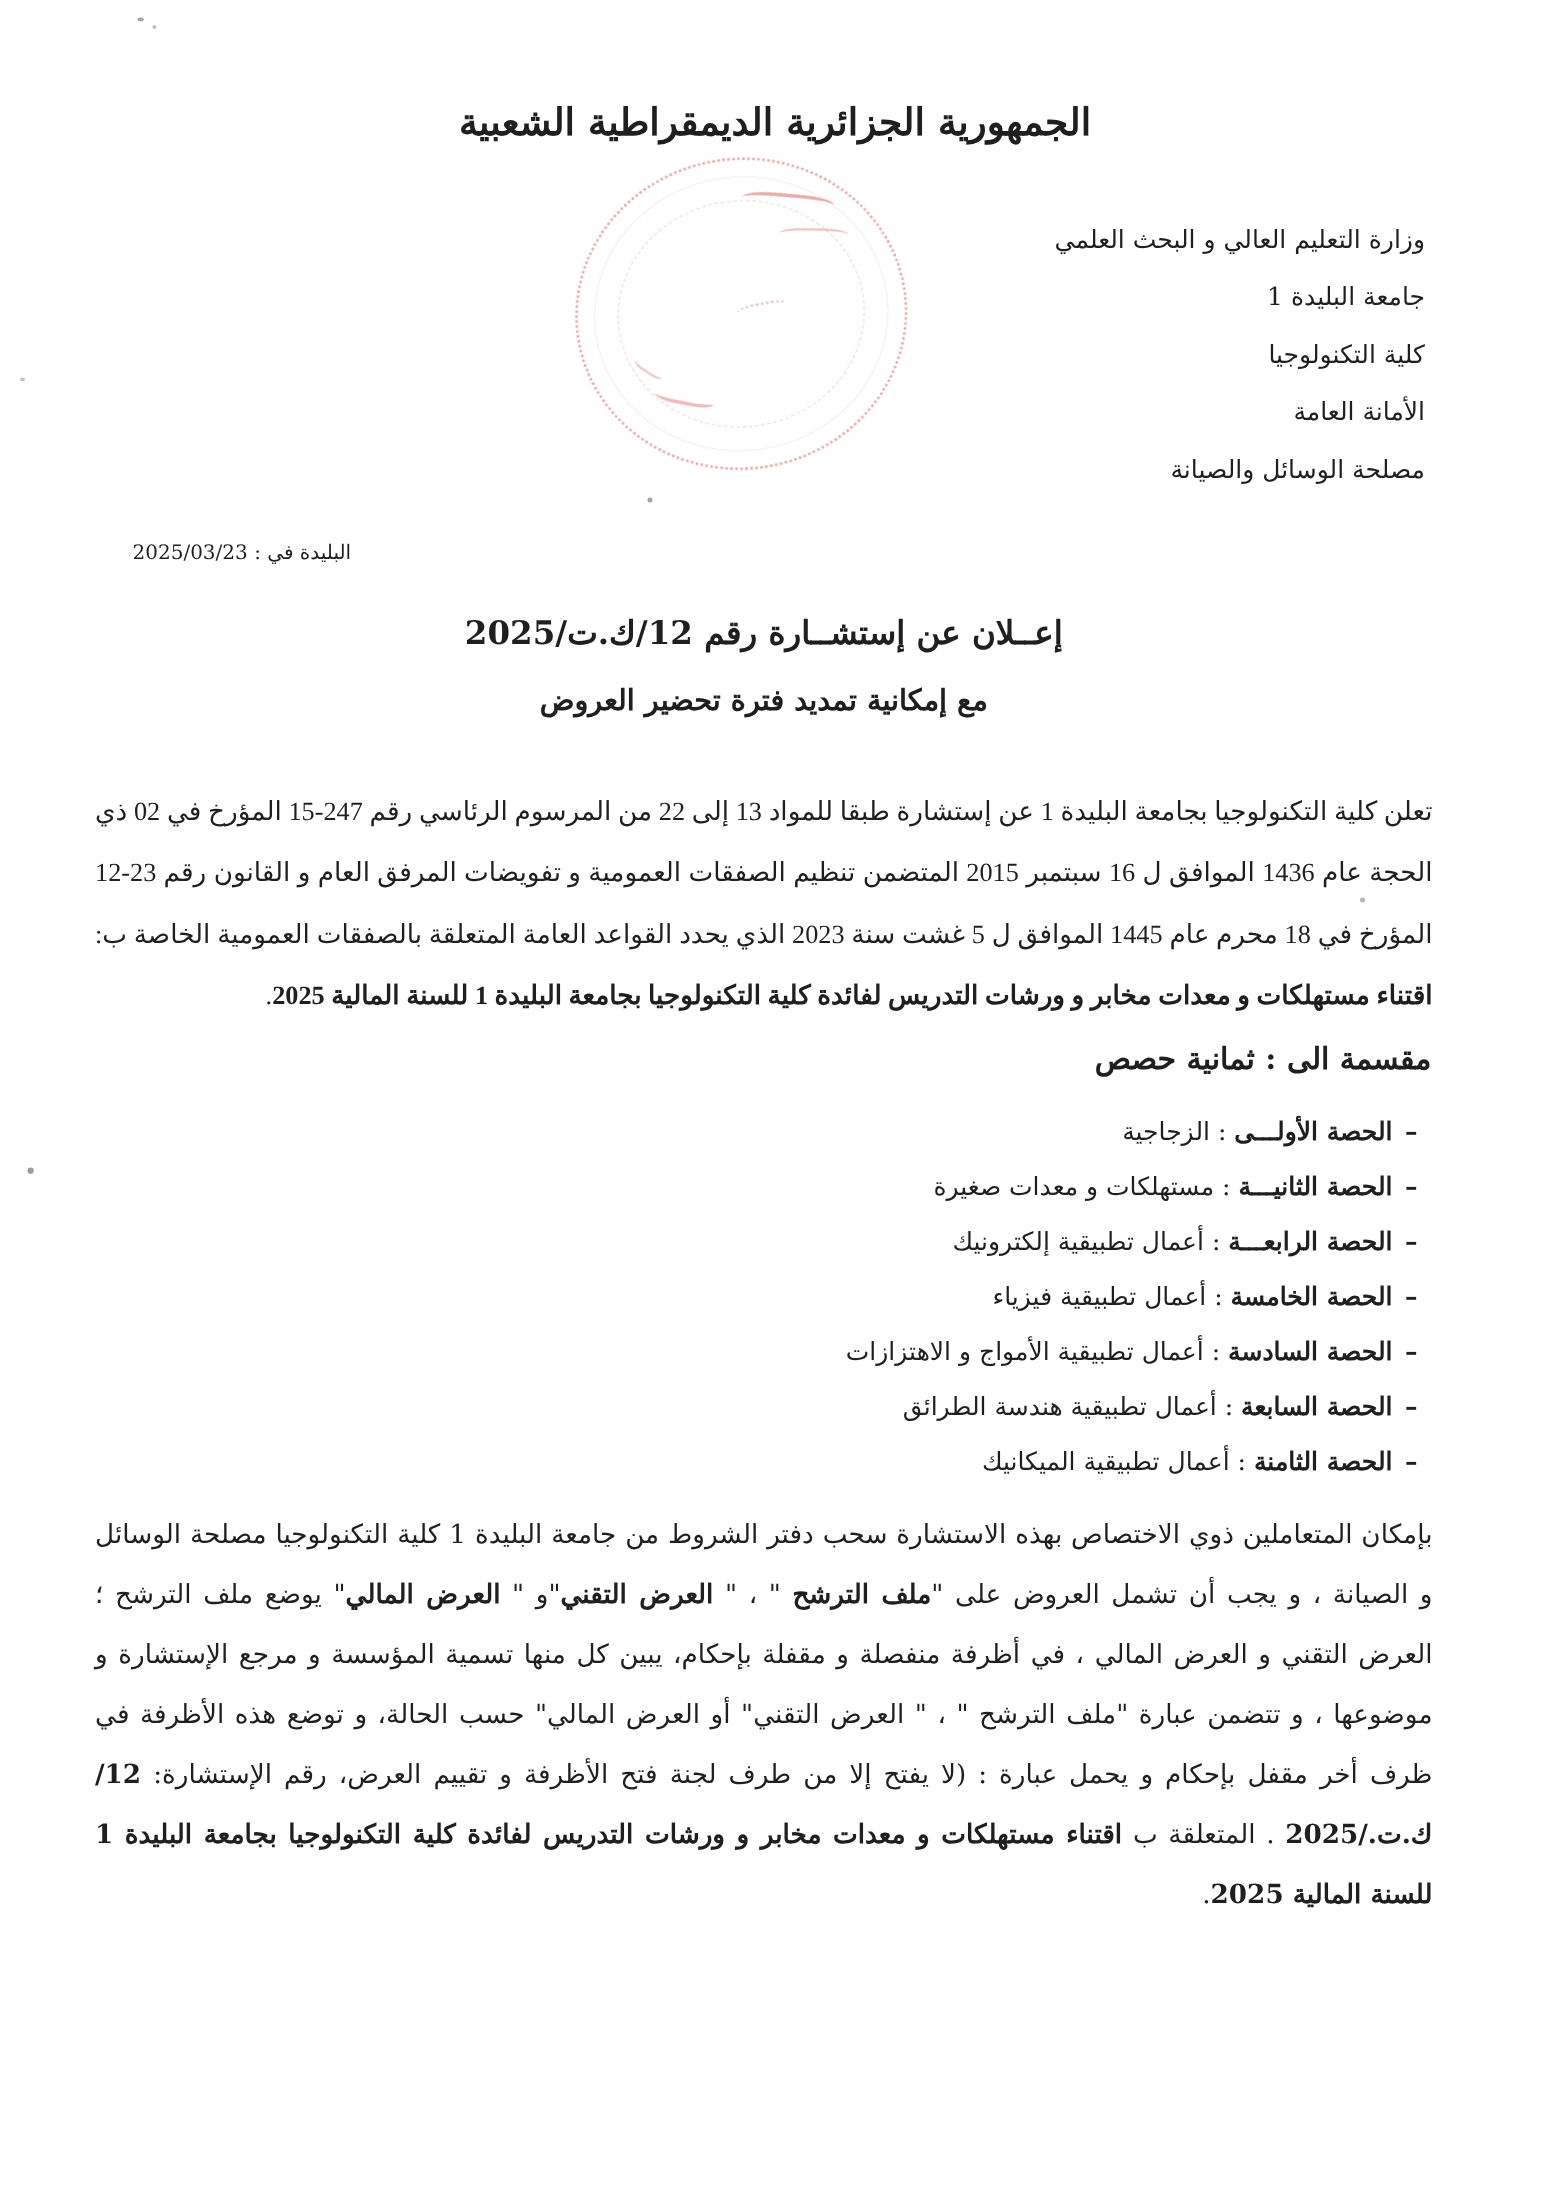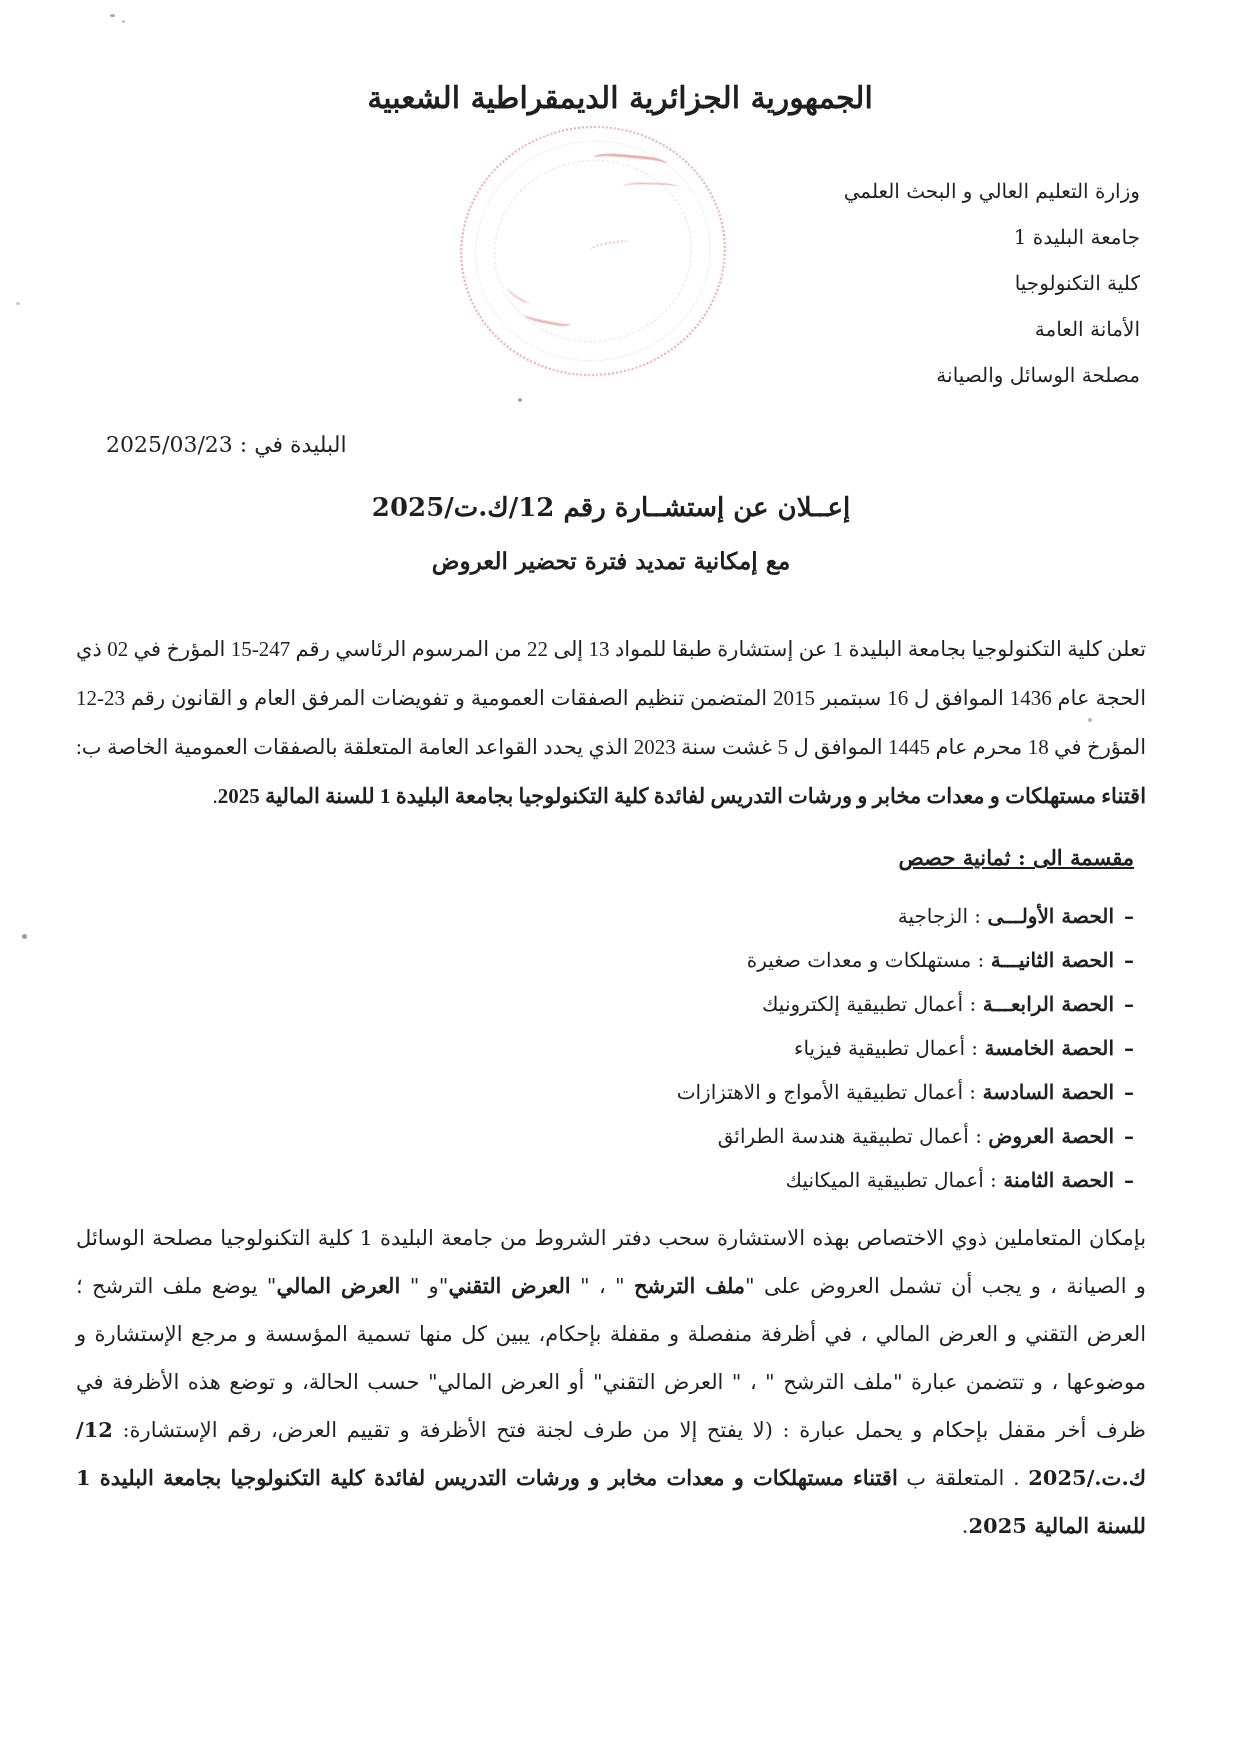--- a/index.html
+++ b/index.html
@@ -28,21 +28,21 @@
     right:100px;
     text-align:right;
     font-size:20px;
     line-height:46px;
   }
   .letterhead .ref-line{margin-top:2px;}
   .dateline{
     position:absolute;
     top:432px;
     left:106px;
-    font-size:22px;
+    font-size:16px;
     direction:rtl;
     text-align:right;
   }
   
   .stamp{
     position:absolute;
     left:460px; top:126px;
     width:266px; height:250px;
     transform:rotate(-7deg);
     opacity:.8;
@@ -82,25 +82,24 @@
   .para{
     margin:0;
     font-size:21px;
     line-height:49px;
     text-align:justify;
     text-justify:inter-word;
   }
   .p1{margin-top:46px;font-family:Liberation Serif, serif;}
   .p2{margin-top:2px; line-height:48px;}
   .division{
-    margin:12px;
-    font-size:21px;
+    margin:1px;
+    font-size:24px;
     line-height:49px;
     font-weight:bold;
-    text-decoration:underline;
   }
   .lots{margin:12px; padding:0;}
   .lot{
     font-size:20px;
     line-height:44px;
     list-style:none;
   }
   .lot .lot-bullet{margin-left:10px; font-weight:bold;}
   .lot .lot-name{font-weight:bold;}
   b{font-weight:bold;}
@@ -157,20 +156,20 @@
     <p class="para p1"><span>تعلن كلية التكنولوجيا بجامعة البليدة 1 عن إستشارة طبقا للمواد 13 إلى 22 من المرسوم الرئاسي رقم 247-15 المؤرخ في 02 ذي الحجة عام 1436 الموافق ل 16 سبتمبر 2015 المتضمن تنظيم الصفقات العمومية و تفويضات المرفق العام و القانون رقم 23-12 المؤرخ في 18 محرم عام 1445 الموافق ل 5 غشت سنة 2023  الذي يحدد القواعد العامة المتعلقة بالصفقات العمومية الخاصة ب: </span><b>اقتناء مستهلكات و معدات مخابر و ورشات التدريس  لفائدة كلية التكنولوجيا بجامعة البليدة 1 للسنة المالية 2025</b><span>.</span></p>
 
     <p class="division">مقسمة الى : ثمانية حصص</p>
 
     <div class="lots">
       <div class="lot"><span class="lot-bullet">–</span><b class="lot-name">الحصة الأولـــى</b><span class="lot-desc"> : الزجاجية</span></div>
       <div class="lot"><span class="lot-bullet">–</span><b class="lot-name">الحصة الثانيـــة</b><span class="lot-desc"> : مستهلكات و معدات صغيرة</span></div>
       <div class="lot"><span class="lot-bullet">–</span><b class="lot-name">الحصة الرابعـــة</b><span class="lot-desc"> : أعمال تطبيقية إلكترونيك</span></div>
       <div class="lot"><span class="lot-bullet">–</span><b class="lot-name">الحصة الخامسة</b><span class="lot-desc"> : أعمال تطبيقية فيزياء</span></div>
       <div class="lot"><span class="lot-bullet">–</span><b class="lot-name">الحصة السادسة</b><span class="lot-desc"> : أعمال تطبيقية الأمواج و الاهتزازات</span></div>
-      <div class="lot"><span class="lot-bullet">–</span><b class="lot-name">الحصة العروض</b><span class="lot-desc"> : أعمال تطبيقية  هندسة الطرائق</span></div>
+      <div class="lot"><span class="lot-bullet">–</span><b class="lot-name">الحصة السابعة</b><span class="lot-desc"> : أعمال تطبيقية  هندسة الطرائق</span></div>
       <div class="lot"><span class="lot-bullet">–</span><b class="lot-name">الحصة الثامنة</b><span class="lot-desc"> : أعمال تطبيقية  الميكانيك</span></div>
     </div>
 
     <p class="para p2"><span>بإمكان المتعاملين ذوي الاختصاص بهذه الاستشارة سحب دفتر الشروط من جامعة البليدة 1 كلية التكنولوجيا مصلحة الوسائل و الصيانة ، و يجب أن تشمل العروض على "</span><b>ملف الترشح</b><span> " ، " </span><b>العرض التقني</b><span>"و " </span><b>العرض المالي</b><span>" يوضع ملف الترشح ؛ العرض التقني و العرض المالي ، في أظرفة منفصلة و مقفلة بإحكام، يبين كل منها تسمية المؤسسة و مرجع الإستشارة و موضوعها ، و تتضمن عبارة  "ملف الترشح " ، " العرض التقني" أو العرض المالي" حسب الحالة، و توضع هذه الأظرفة في ظرف أخر مقفل بإحكام و يحمل عبارة : (لا يفتح إلا من طرف لجنة فتح الأظرفة و تقييم العرض، رقم الإستشارة: </span><b>12/ك.ت./2025</b><span> . المتعلقة ب </span><b>اقتناء مستهلكات و معدات مخابر و ورشات التدريس  لفائدة كلية التكنولوجيا بجامعة البليدة 1 للسنة المالية 2025</b><span>.</span></p>
   </div>
 
 </div>
 
 </body></html>

